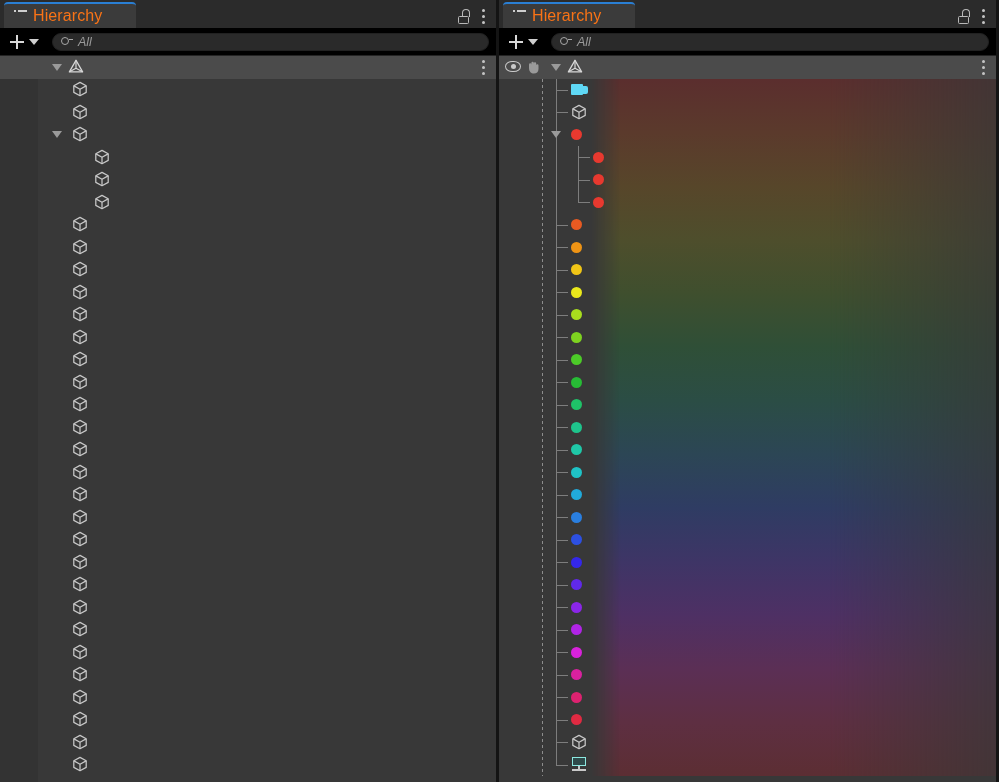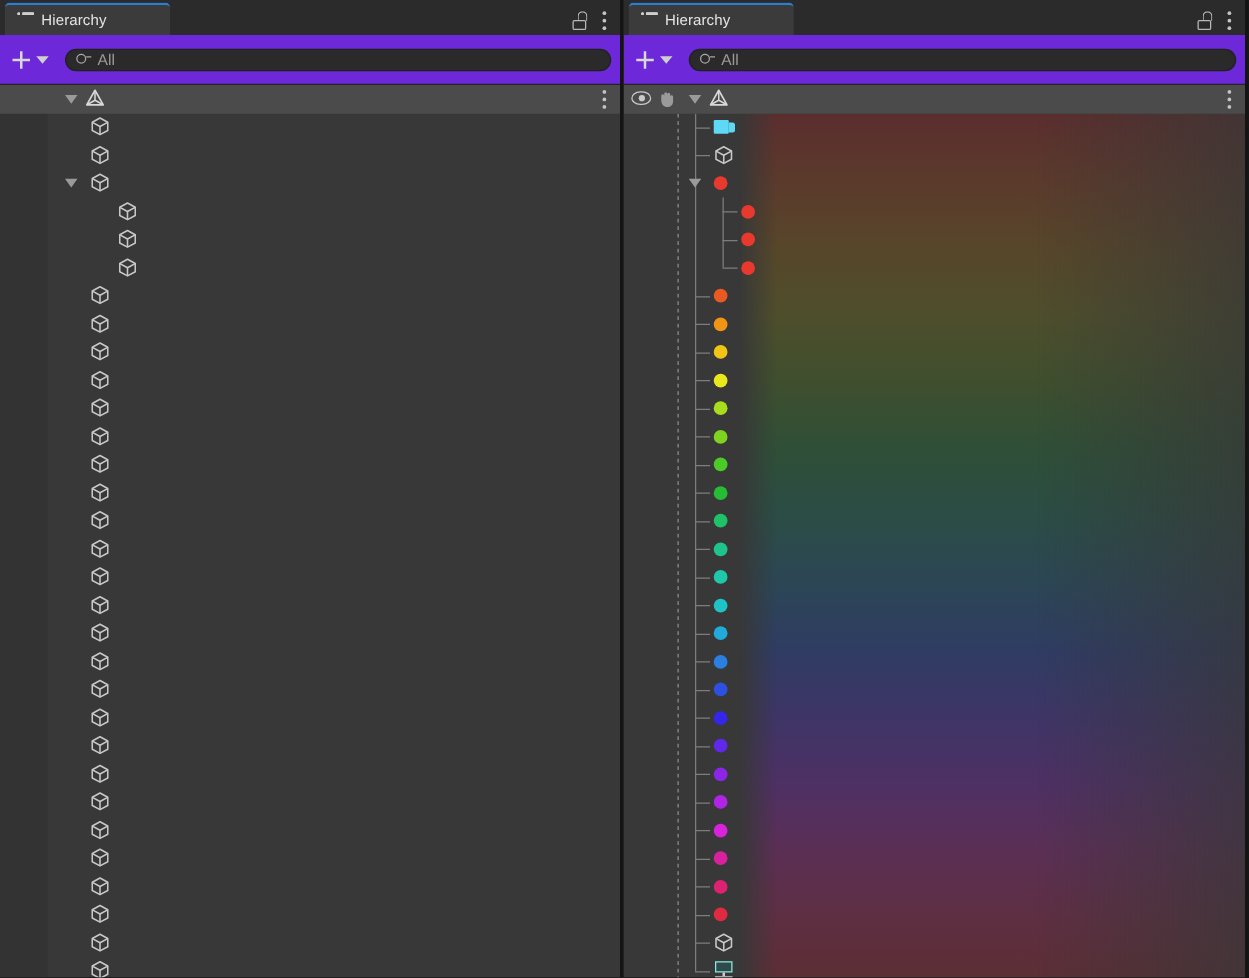--- a/index.html
+++ b/index.html
@@ -20,21 +20,21 @@
     position: relative; height: 28px; background: #2b2b2b;
     display: flex; align-items: flex-end;
   }
   .tab {
     position: relative; height: 26px; min-width: 132px;
     background: #3b3b3b; border-top: 2px solid #2a7fd4;
     border-radius: 4px 4px 0 0;
     display: flex; align-items: center; gap: 6px; padding: 0 12px 0 10px;
     margin-left: 4px;
   }
-  .tab-label { font-size: 12px; color: #e5e5e5; letter-spacing: .1px; white-space: nowrap; }
+  .tab-label { font-size: 16px; color: #f97316; letter-spacing: .1px; white-space: nowrap; }
   .tab-icon { width: 13px; height: 12px; position: relative; flex: none; }
   .tab-icon i {
     position: absolute; left: 4px; width: 9px; height: 1.6px; background: #cfcfcf;
   }
   .tab-icon i:nth-child(1) { top: 1px; }
   .tab-icon i:nth-child(2) { top: 5px; }
   .tab-icon i:nth-child(3) { top: 9px; }
   .tab-icon b {
     position: absolute; left: 0; width: 1.8px; height: 1.8px; background: #cfcfcf; border-radius: 50%;
   }
@@ -51,22 +51,22 @@
   .lock-icon .shackle {
     position: absolute; top: 0px; left: 5px; width: 8px; height: 8px;
     border: 1.6px solid #b9b9b9; border-bottom: none;
     border-radius: 5px 5px 0 0;
   }
   .kebab { width: 4px; height: 16px; display: flex; flex-direction: column; justify-content: center; gap: 3px; }
   .kebab s { display: block; width: 3px; height: 3px; background: #c4c4c4; border-radius: 50%; }
 
   
   .toolbar {
-    height: 40px; background: #6d28d9; display: flex; align-items: center;
-    padding: 0 7px; gap: 4px; border-bottom: 1px solid #242424;
+    height: 28px; background: #000000; display: flex; align-items: center;
+    padding: 0 7px; gap: 4px; border-bottom: 1px solid #242424; font-style: italic;
   }
   .plus-btn { display: flex; align-items: center; gap: 5px; padding: 0 3px; }
   .plus-glyph { position: relative; width: 14px; height: 14px; }
   .plus-glyph s { position: absolute; background: #d8d8d8; display: block; }
   .plus-glyph s:nth-child(1) { left: 0; top: 6px; width: 14px; height: 2px; }
   .plus-glyph s:nth-child(2) { top: 0; left: 6px; width: 2px; height: 14px; }
   .caret-down {
     width: 0; height: 0; border-left: 5px solid transparent; border-right: 5px solid transparent;
     border-top: 6px solid #cfcfcf;
   }

